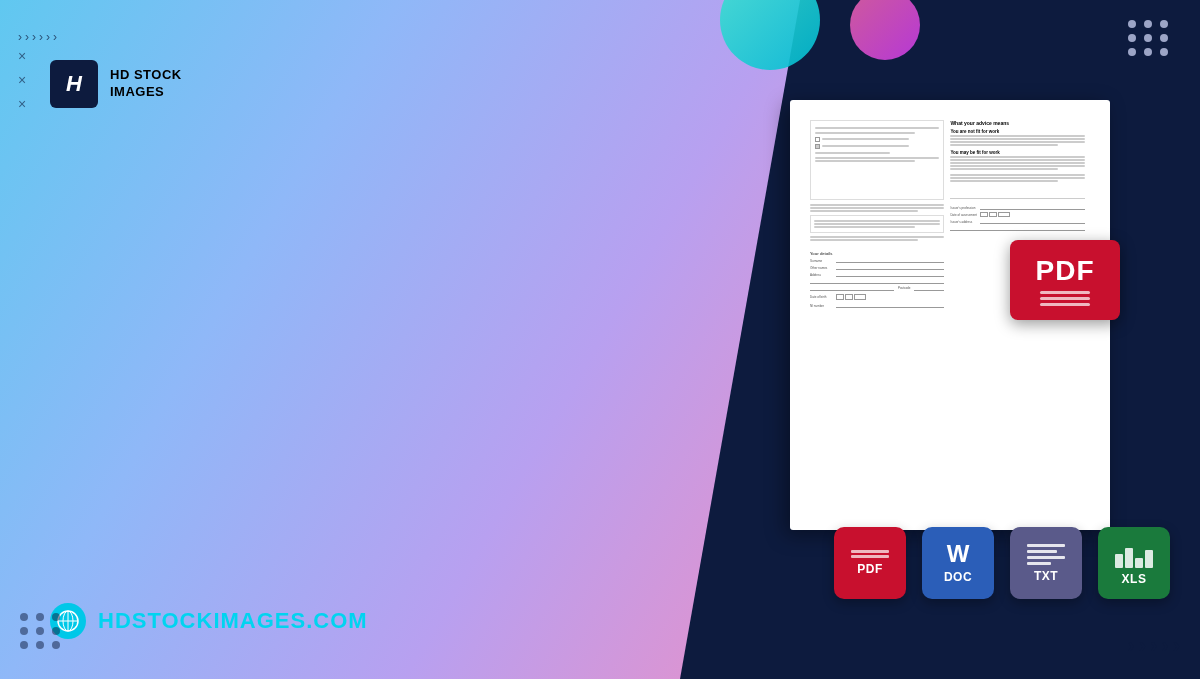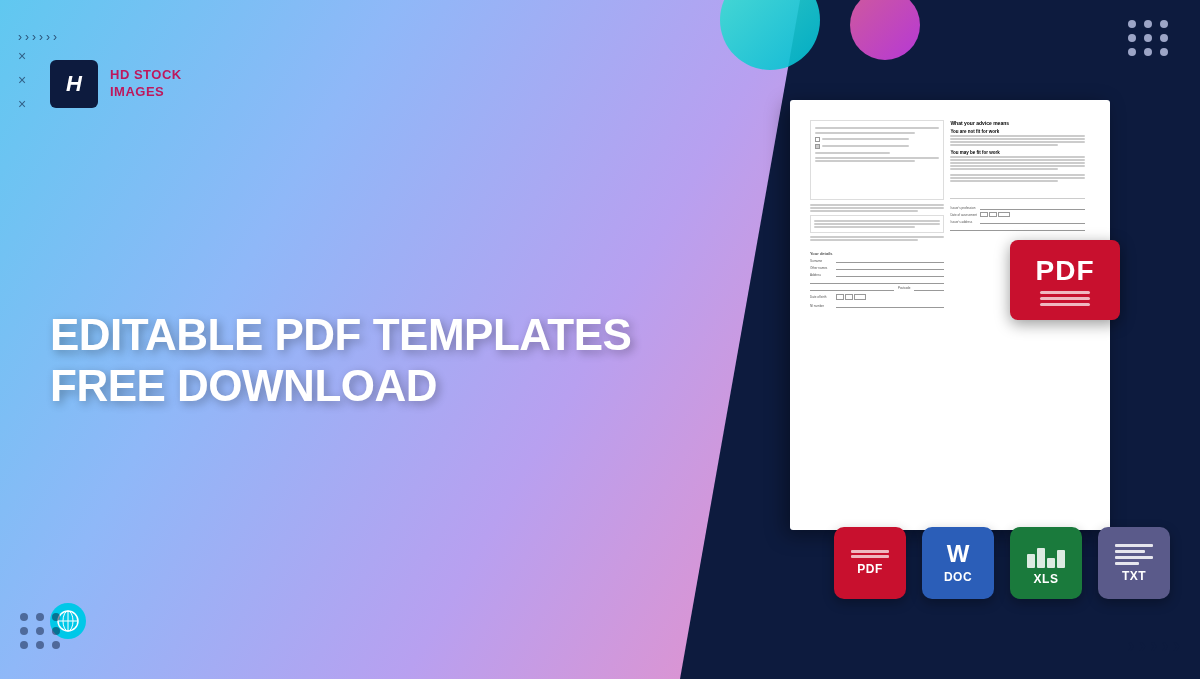--- a/index.html
+++ b/index.html
@@ -57,21 +57,21 @@
       display: flex;
       align-items: center;
       justify-content: center;
       color: white;
       font-weight: 900;
       font-size: 22px;
       font-style: italic;
     }
 
     .logo-text {
-      color: #be185d;
+      color: #000000;
       font-size: 13px;
       font-weight: 700;
       line-height: 1.3;
       text-transform: uppercase;
       letter-spacing: 0.5px;
     }
 
     
     .decorations-left {
       position: absolute;
@@ -447,34 +447,31 @@
   <div class="logo-area">
     <div class="logo-box">H</div>
     <div class="logo-text">
       <div>HD STOCK</div>
       <div>IMAGES</div>
     </div>
   </div>
 
 
 
-  <div class="subtitle">
-    <div>EDITABLE PDF TEMPLATES</div>
-    <div>FREE DOWNLOAD</div>
-  </div>
 
   <div class="website-url">
     <div class="globe-icon">
       <svg width="22" height="22" viewBox="0 0 22 22" fill="none">
         <circle cx="11" cy="11" r="10" stroke="white" stroke-width="1.5" fill="none"></circle>
         <ellipse cx="11" cy="11" rx="5" ry="10" stroke="white" stroke-width="1" fill="none"></ellipse>
         <line x1="1" y1="11" x2="21" y2="11" stroke="white" stroke-width="1"></line>
         <line x1="11" y1="1" x2="11" y2="21" stroke="white" stroke-width="1"></line>
       </svg>
     </div>
+    <span class="url-text">HDSTOCKIMAGES.COM</span>
   </div>
 
   <div class="dots-bottom-left">
     <div class="dot-grid">
       <div class="dot"></div>
         <div class="dot"></div>
         <div class="dot"></div>
       <div class="dot"></div>
         <div class="dot"></div>
         <div class="dot"></div>
@@ -632,39 +629,39 @@
         <div class="format-icon-line"></div>
       </div>
       <span class="format-icon-label">PDF</span>
     </div>
 
     <div class="format-icon doc">
       <span class="doc-w-icon">W</span>
       <span class="format-icon-label">DOC</span>
     </div>
 
+    <div class="format-icon txt">
+      <div class="txt-lines-icon">
+        <div class="txt-line-icon" style="width:38px;"></div>
+        <div class="txt-line-icon" style="width:30px;"></div>
+        <div class="txt-line-icon" style="width:38px;"></div>
+        <div class="txt-line-icon" style="width:24px;"></div>
+      </div>
+      <span class="format-icon-label">TXT</span>
+    </div>
+
     <div class="format-icon xls">
       <div class="xls-bar-icon">
         <div class="xls-bar" style="height: 14px;"></div>
         <div class="xls-bar" style="height: 20px;"></div>
         <div class="xls-bar" style="height: 10px;"></div>
         <div class="xls-bar" style="height: 18px;"></div>
       </div>
       <span class="format-icon-label">XLS</span>
     </div>
-
-    <div class="format-icon txt">
-      <div class="txt-lines-icon">
-        <div class="txt-line-icon" style="width:38px;"></div>
-        <div class="txt-line-icon" style="width:30px;"></div>
-        <div class="txt-line-icon" style="width:38px;"></div>
-        <div class="txt-line-icon" style="width:24px;"></div>
-      </div>
-      <span class="format-icon-label">TXT</span>
-    </div>
   </div>
 
   <div class="arrows-bottom-right">
     <span class="arrow-right">›</span>
     <span class="arrow-right">›</span>
     <span class="arrow-right">›</span>
     <span class="arrow-right">›</span>
     <span class="arrow-right">›</span>
   </div>
 

